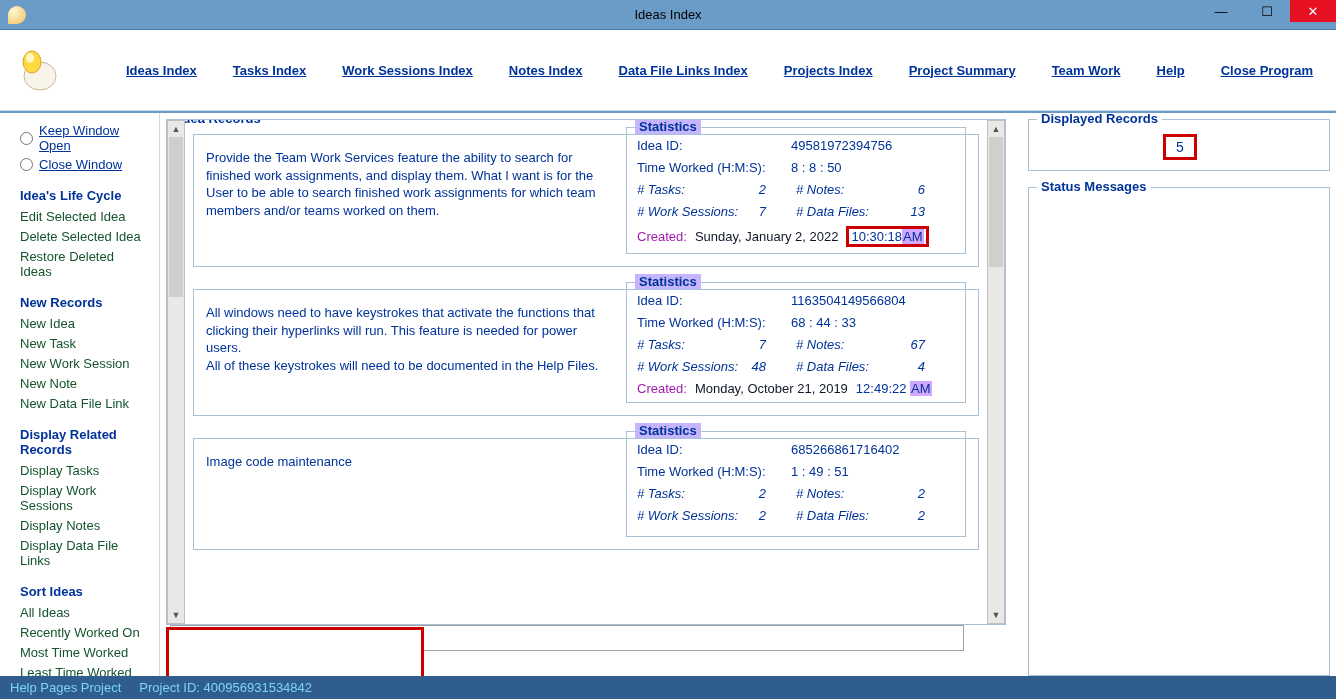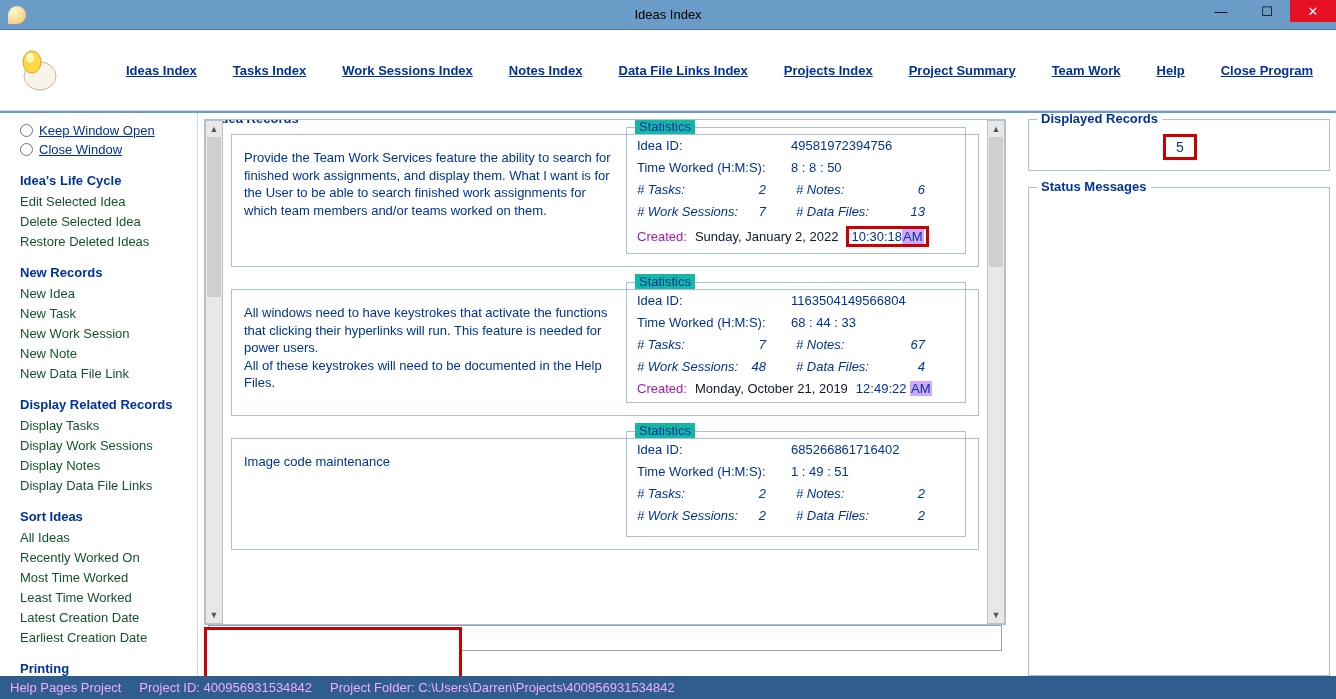--- a/index.html
+++ b/index.html
@@ -74,21 +74,21 @@
 .menubar .menugroup { display: flex; gap: 36px; flex: 1; justify-content: flex-start; margin-left: 30px; }
 
 
 .content {
   flex: 1;
   display: flex;
   overflow: hidden;
   border-top: 2px solid #6b9bc7;
 }
 .sidebar {
-  width: 198px;
+  width: 160px;
   padding: 10px 10px 0 20px;
   background: #fff;
   border-right: 1px solid #d0dae6;
   overflow: hidden;
 }
 .sidebar .radio-row {
   display: flex;
   align-items: center;
   gap: 6px;
   margin-bottom: 4px;
@@ -185,23 +185,23 @@
 .stats-box {
   width: 340px;
   border: 1px solid #a8c0d8;
   position: relative;
   padding: 10px 10px 6px 10px;
   margin-top: -22px;
 }
 .stats-label {
   position: absolute;
   top: -9px; left: 8px;
-  background: #14b8a6;
+  background: #c4b5fd;
   padding: 0 4px;
-  font-weight: normal;
+  font-weight: bold;
   color: #003399;
 }
 .pair-row { display: flex; margin-bottom: 7px; }
 .pair { flex: 1; display: flex; justify-content: space-between; padding-right: 30px; font-style: italic; }
 .pair .lbl { color: #003399; }
 .pair .val { color: #003399; }
 .row-id { display: flex; margin-bottom: 7px; }
 .row-id .lbl { width: 154px; }
 .created-row { display: flex; gap: 8px; align-items: center; }
 .created-row .lbl { color: #a21caf; }
@@ -268,21 +268,21 @@
   flex: 1;
   border: 1px solid #a8c0d8;
   position: relative;
   margin-top: 16px;
   padding: 14px 10px;
 }
 
 
 .statusbar {
   background: #2f5e8e;
-  color: #f0abfc;
+  color: #7dd3fc;
   font-size: 13px;
   padding: 4px 10px;
   display: flex;
   gap: 18px;
 }
 </style>
 </head>
 <body>
 
 <div class="titlebar">
@@ -521,17 +521,13 @@
   </div>
 
 </div>
 
 <div class="statusbar">
   <span>Help Pages Project</span>
   <span>
     <span>Project ID:</span>
     <span>400956931534842</span>
   </span>
-  <span>
-    <span>Project Folder:</span>
-    <span>C:\Users\Darren\Projects\400956931534842</span>
-  </span>
 </div>
 
 </body></html>

